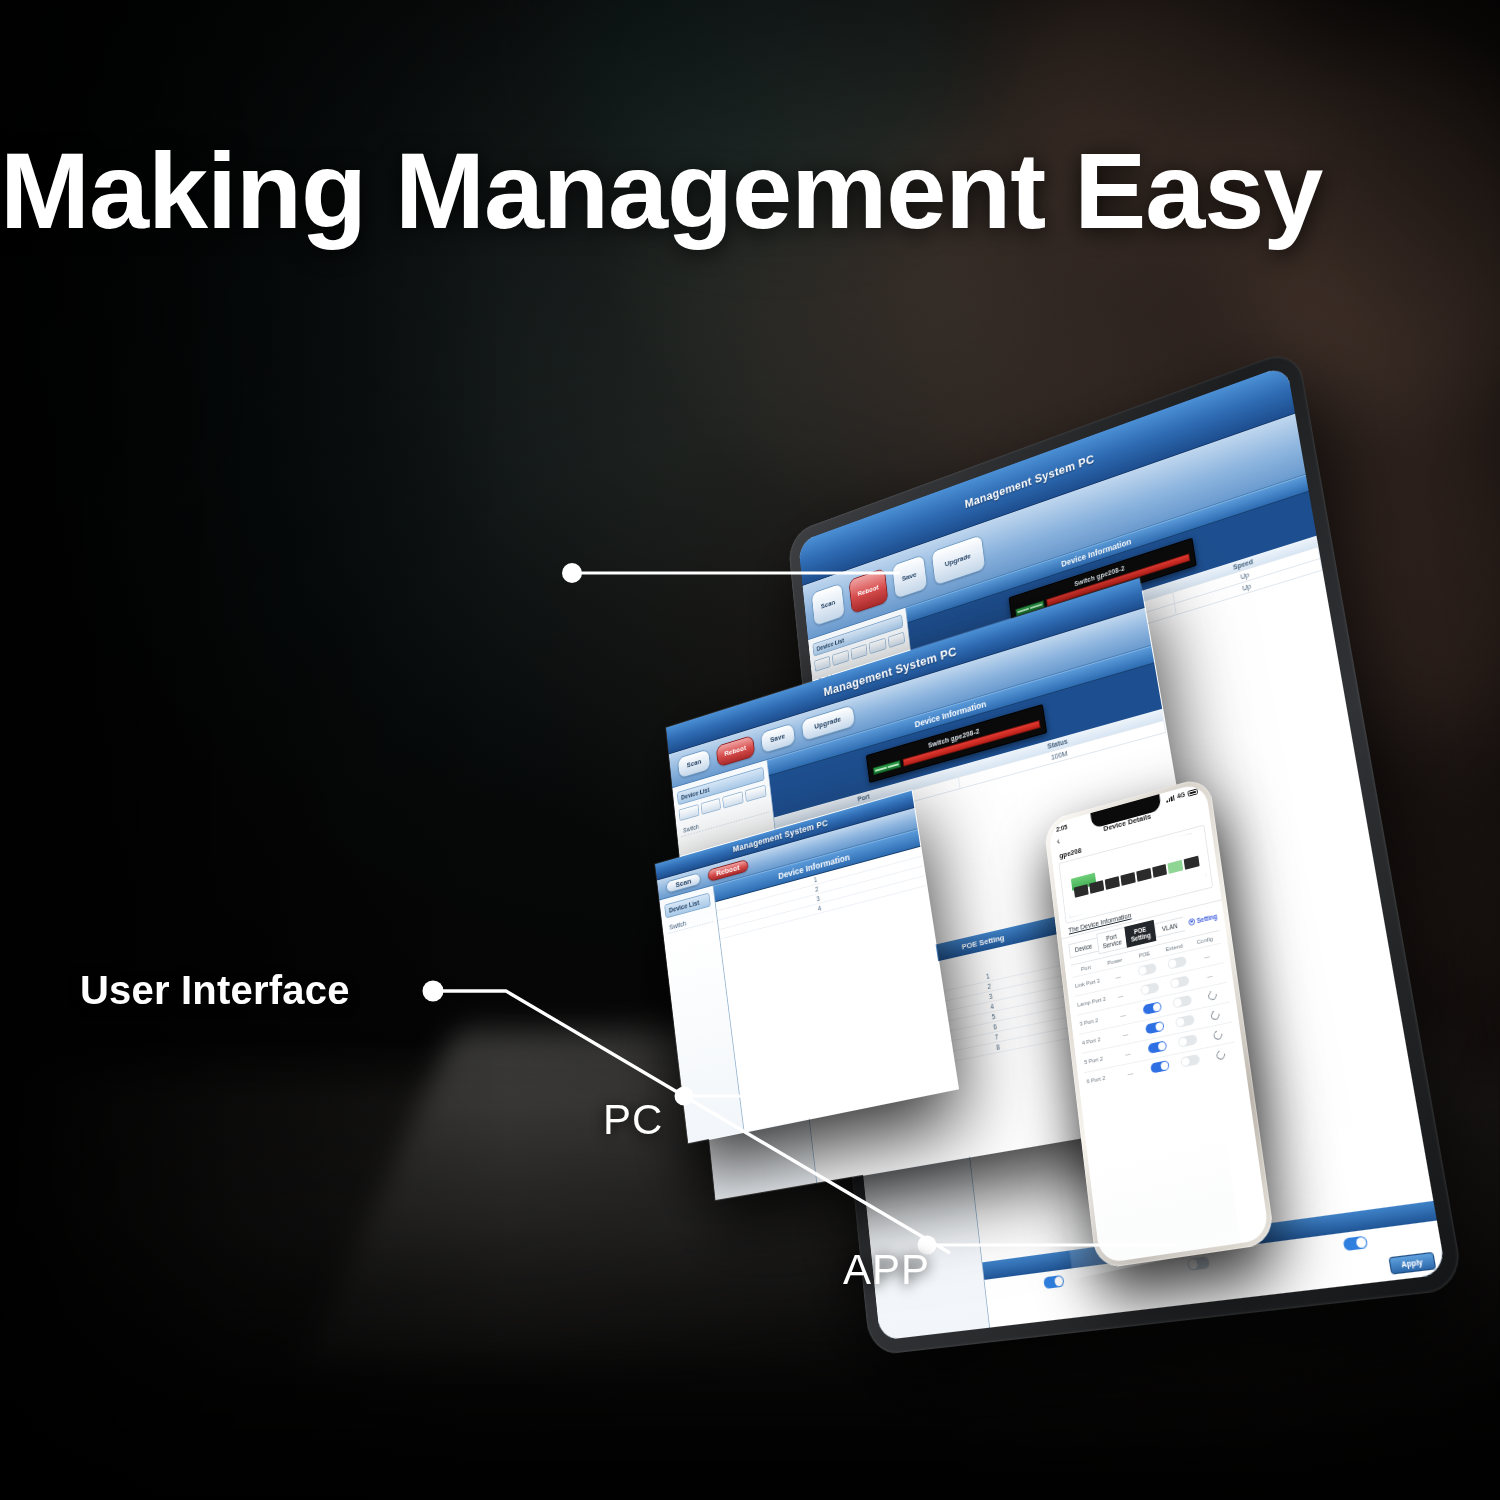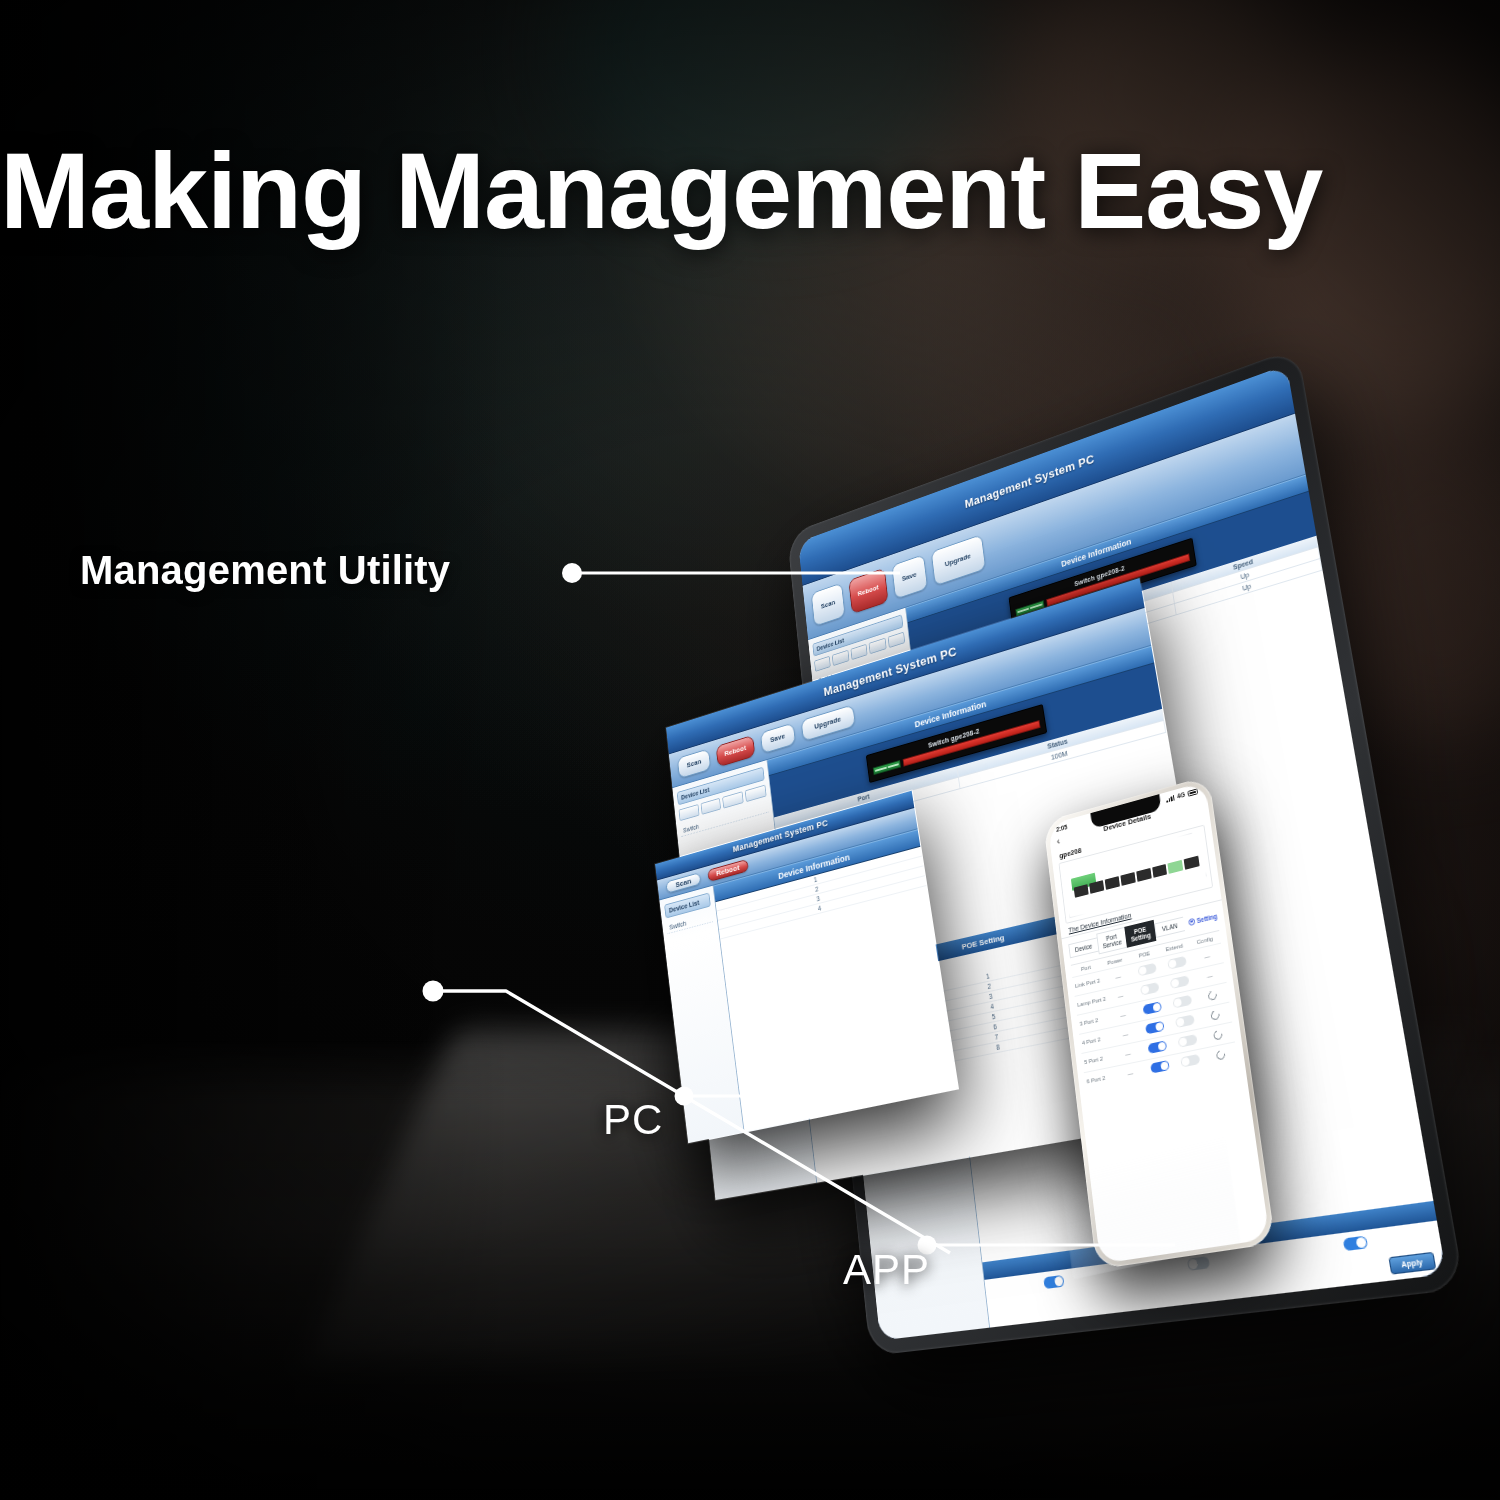--- a/index.html
+++ b/index.html
@@ -554,17 +554,17 @@
     <circle cx="433" cy="991" r="10.5" fill="#ffffff"></circle>
 
     <line x1="685" y1="1096" x2="905" y2="1096" stroke="#ffffff" stroke-width="3.2"></line>
     <circle cx="684" cy="1096" r="9.5" fill="#ffffff"></circle>
 
     <line x1="928" y1="1245" x2="1175" y2="1245" stroke="#ffffff" stroke-width="3.2"></line>
     <circle cx="927" cy="1245" r="9.5" fill="#ffffff"></circle>
   </svg>
 
   <div class="headline">Making Management Easy</div>
-  <div class="callout-label" style="left:80px; top:548px;">Management Utility</div>
+  <div class="callout-label" style="left:80px; top:968px;">User Interface</div>
   <div class="callout-sub" style="left:603px; top:1096px;text-align:center;">PC</div>
   <div class="callout-sub" style="left:843px; top:1246px;">APP</div>
 
 </div>
 
 </body></html>

